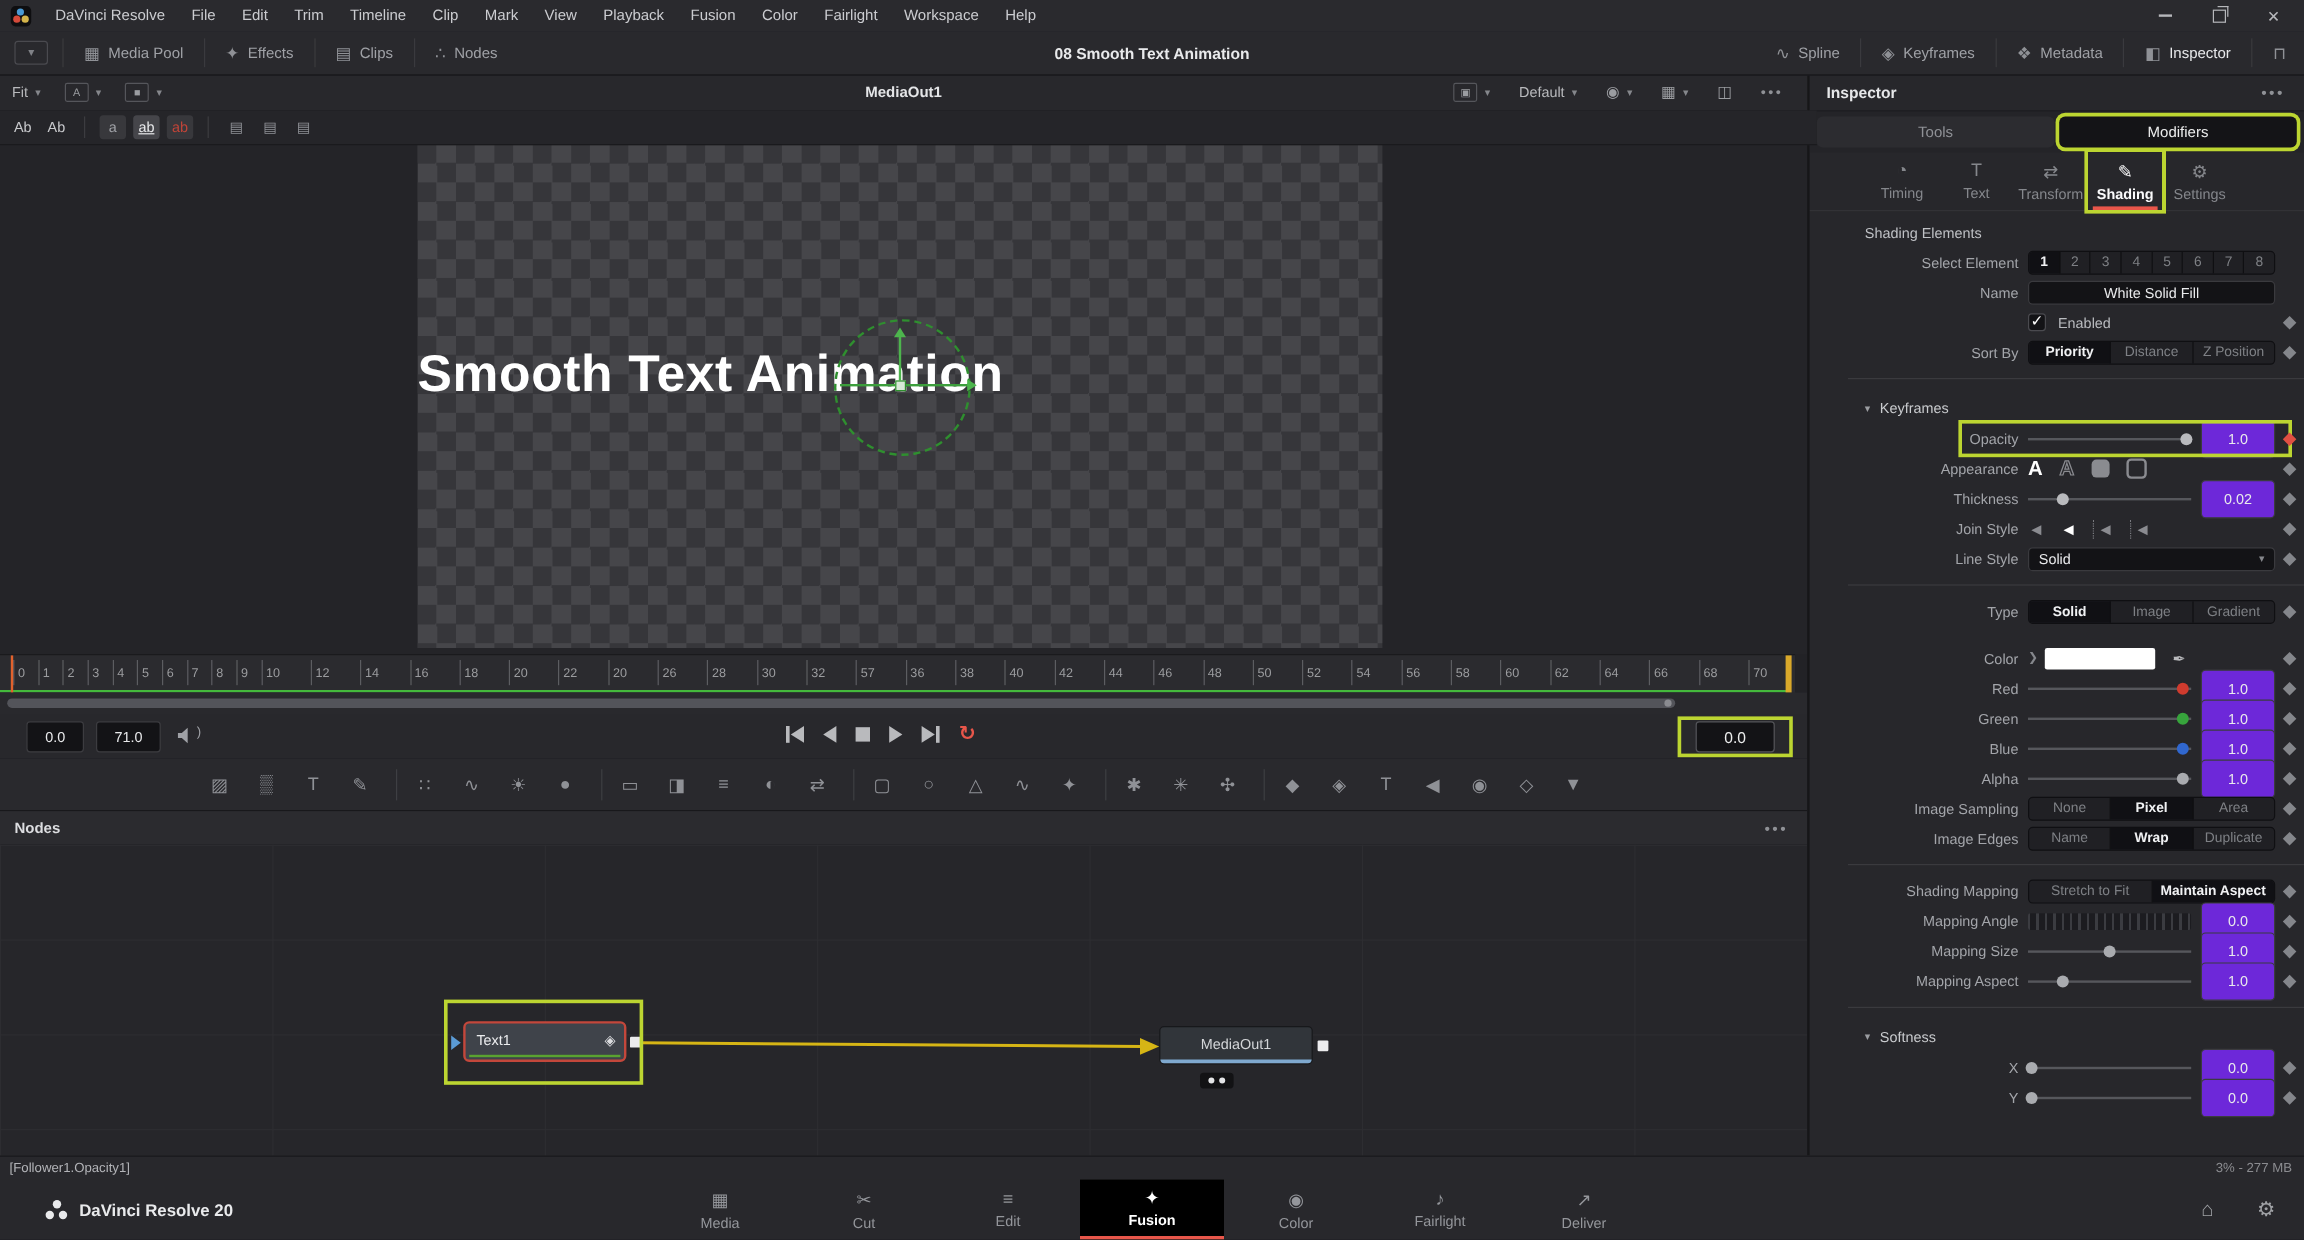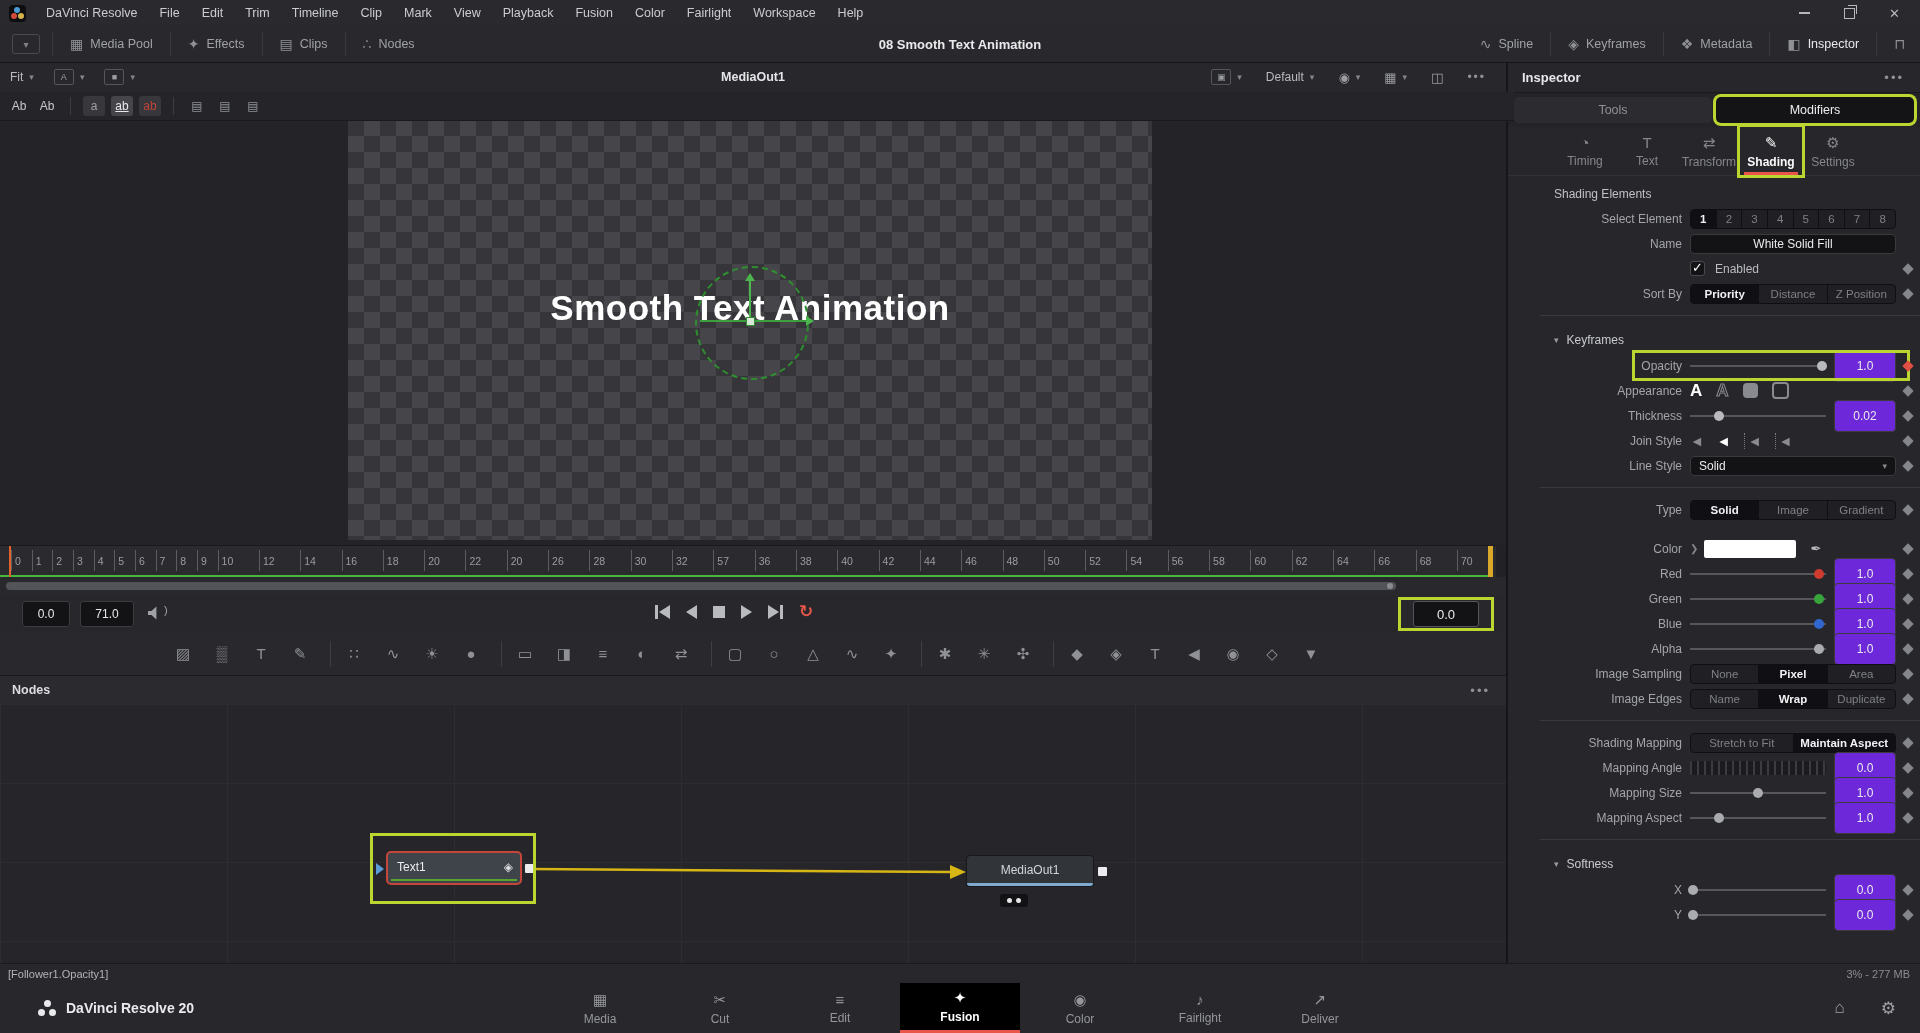--- a/index.html
+++ b/index.html
@@ -35,21 +35,21 @@
   #viewer-node-label{position:absolute;left:50%;transform:translateX(-50%);font-size:12.5px;font-weight:bold;color:#e4e5e7;}
   #vh-right{margin-left:auto;display:flex;align-items:center;gap:4px;padding-right:10px;}
   
   #text-toolbar{position:absolute;top:92px;left:0;width:1506px;height:28px;background:#252529;border-bottom:1px solid #1a1a1d;display:flex;align-items:center;gap:6px;padding-left:8px;z-index:3;}
   .tt-item{min-width:22px;height:20px;display:flex;align-items:center;justify-content:center;font-size:12px;border-radius:3px;}
   .tt-sep{width:1px;height:18px;background:#3c3c40;margin:0 6px;}
   
   #viewer-canvas{position:absolute;top:120px;left:0;width:1506px;height:425px;background:#242428;overflow:hidden;}
   #checkerboard{position:absolute;left:348px;top:0;width:804px;height:420px;
      background:repeating-conic-gradient(#46464a 0% 25%, #36363a 0% 50%);background-size:32px 32px;}
-  #overlay-text{position:absolute;left:0;right:0;top:168px;text-align:center;font-size:35px;font-weight:bold;color:#ffffff;letter-spacing:0.5px;}
+  #overlay-text{position:absolute;left:0;right:0;top:168px;text-align:left;font-size:43px;font-weight:bold;color:#ffffff;letter-spacing:0.5px;}
   #ctrl-circle{position:absolute;left:347px;top:146px;width:110px;height:110px;border:2px dashed #2f8f2f;border-radius:50%;}
   .ch{position:absolute;background:#4db54d;}
   #ch-h{left:352px;top:200px;width:108px;height:2px;background:#3c9e3c;}
   #ch-v{left:401px;top:160px;width:2px;height:42px;}
   .arr-up{position:absolute;left:397px;top:153px;width:0;height:0;border-left:5px solid transparent;border-right:5px solid transparent;border-bottom:8px solid #4db54d;}
   .arr-right{position:absolute;left:458px;top:196px;width:0;height:0;border-top:5px solid transparent;border-bottom:5px solid transparent;border-left:8px solid #4db54d;}
   #ch-c{left:398px;top:197px;width:7px;height:7px;background:#d8e8d8;border:1px solid #2f8f2f;}
   
   #ruler{position:absolute;top:545px;left:0;width:1496px;height:32px;background:#2b2b2f;border-top:1px solid #1a1a1d;overflow:hidden;}
   #ruler-gutter{position:absolute;top:545px;left:1496px;width:10px;height:32px;background:#222226;}

